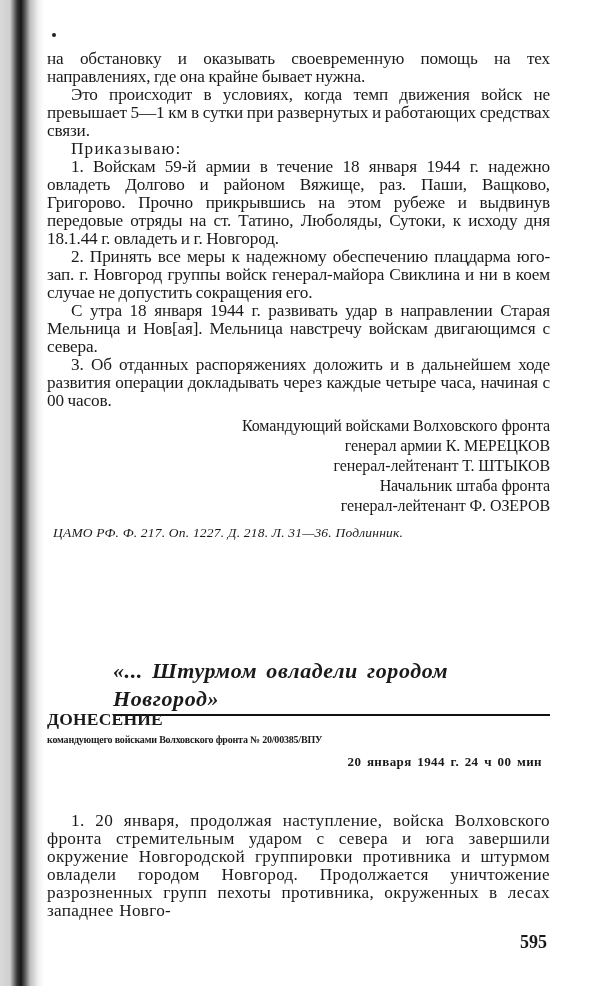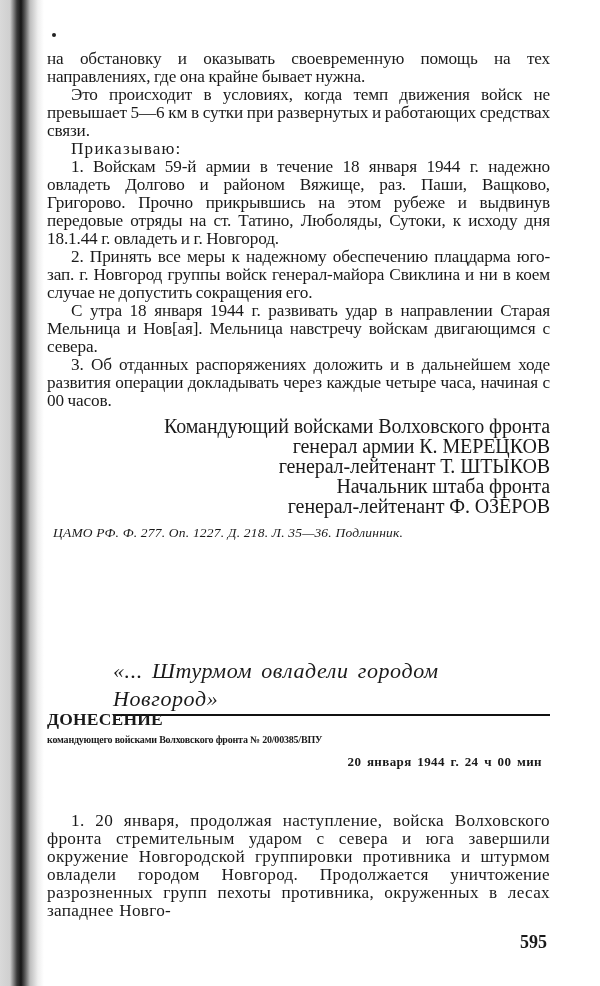--- a/index.html
+++ b/index.html
@@ -17,28 +17,28 @@
     position: absolute; left: 52px; top: 33px; width: 4px; height: 4px; border-radius: 50%; background: #222;
   }
   .page { position: absolute; left: 47px; top: 50px; width: 503px; }
   p.t {
     margin: 0; font-size: 17.2px; line-height: 18px; text-align: justify;
     letter-spacing: -0.15px; word-spacing: -0.5px;
   }
   p.ind { text-indent: 24px; }
   p.order { text-indent: 24px; letter-spacing: 1.2px; }
   .sig { margin-top: 6px; text-align: right; padding-right: 0px; }
-  .sig div { font-size: 20px; line-height: 20px; letter-spacing: -0.1px; }
+  .sig div { font-size: 16px; line-height: 20px; letter-spacing: -0.1px; }
   .source {
     margin-top: 8px; font-style: italic; font-size: 13.5px; line-height: 18px;
     letter-spacing: 0.2px; padding-left: 6px;
   }
   .section-heading {
     position: absolute; left: 113px; top: 657px; width: 437px;
-    font-size: 22px; font-weight: normal; font-style: italic; line-height: 28px;
+    font-size: 22px; font-weight: bold; font-style: italic; line-height: 28px;
     letter-spacing: 0.6px; word-spacing: 3px;
     border-bottom: 2px solid #111; padding-bottom: 1px;
   }
   .doc-title {
     position: absolute; left: 47px; top: 708px; width: 503px; text-align: left;
     font-weight: bold;
   }
   .doc-title .main { font-size: 17.5px; line-height: 22px; letter-spacing: 0.2px; }
   .doc-title .sub { font-size: 10px; line-height: 20px; letter-spacing: -0.2px; }
   .date-line {
@@ -53,36 +53,36 @@
   }
 </style>
 </head>
 <body>
 
 <div class="gutter"></div>
 <div class="dot"></div>
 
 <div class="page">
   <p class="t">на обстановку и оказывать своевременную помощь на тех направлениях, где она крайне бывает нужна.</p>
-  <p class="t ind">Это происходит в условиях, когда темп движения войск не превышает 5—6 км в сутки при развернутых и работающих средствах связи.</p>
+  <p class="t ind">Это происходит в условиях, когда темп движения войск не превышает 5—1 км в сутки при развернутых и работающих средствах связи.</p>
   <p class="t order">Приказываю:</p>
   <p class="t ind">1. Войскам 59-й армии в течение 18 января 1944 г. надежно овладеть Долгово и районом Вяжище, раз. Паши, Ващково, Григорово. Прочно прикрывшись на этом рубеже и выдвинув передовые отряды на ст. Татино, Люболяды, Сутоки, к исходу дня 18.1.44 г. овладеть и г. Новгород.</p>
   <p class="t ind">2. Принять все меры к надежному обеспечению плацдарма юго-зап. г. Новгород группы войск генерал-майора Свиклина и ни в коем случае не допустить сокращения его.</p>
   <p class="t ind">С утра 18 января 1944 г. развивать удар в направлении Старая Мельница и Нов[ая]. Мельница навстречу войскам двигающимся с севера.</p>
   <p class="t ind">3. Об отданных распоряжениях доложить и в дальнейшем ходе развития операции докладывать через каждые четыре часа, начиная с 00 часов.</p>
 
   <div class="sig">
     <div>Командующий войсками Волховского фронта</div>
     <div>генерал армии К. МЕРЕЦКОВ</div>
     <div>генерал-лейтенант Т. ШТЫКОВ</div>
     <div>Начальник штаба фронта</div>
     <div>генерал-лейтенант Ф. ОЗЕРОВ</div>
   </div>
 
-  <div class="source">ЦАМО РФ. Ф. 277. Оп. 1227. Д. 218. Л. 35—36. Подлинник.</div>
+  <div class="source">ЦАМО РФ. Ф. 217. Оп. 1227. Д. 218. Л. 31—36. Подлинник.</div>
 </div>
 
 <div class="section-heading">«... Штурмом овладели городом Новгород»</div>
 
 <div class="doc-title">
   <div class="main">ДОНЕСЕНИЕ</div>
   <div class="sub">командующего войсками Волховского фронта № 20/00385/ВПУ</div>
 </div>
 
 <div class="date-line">20 января 1944 г. 24 ч 00 мин</div>

